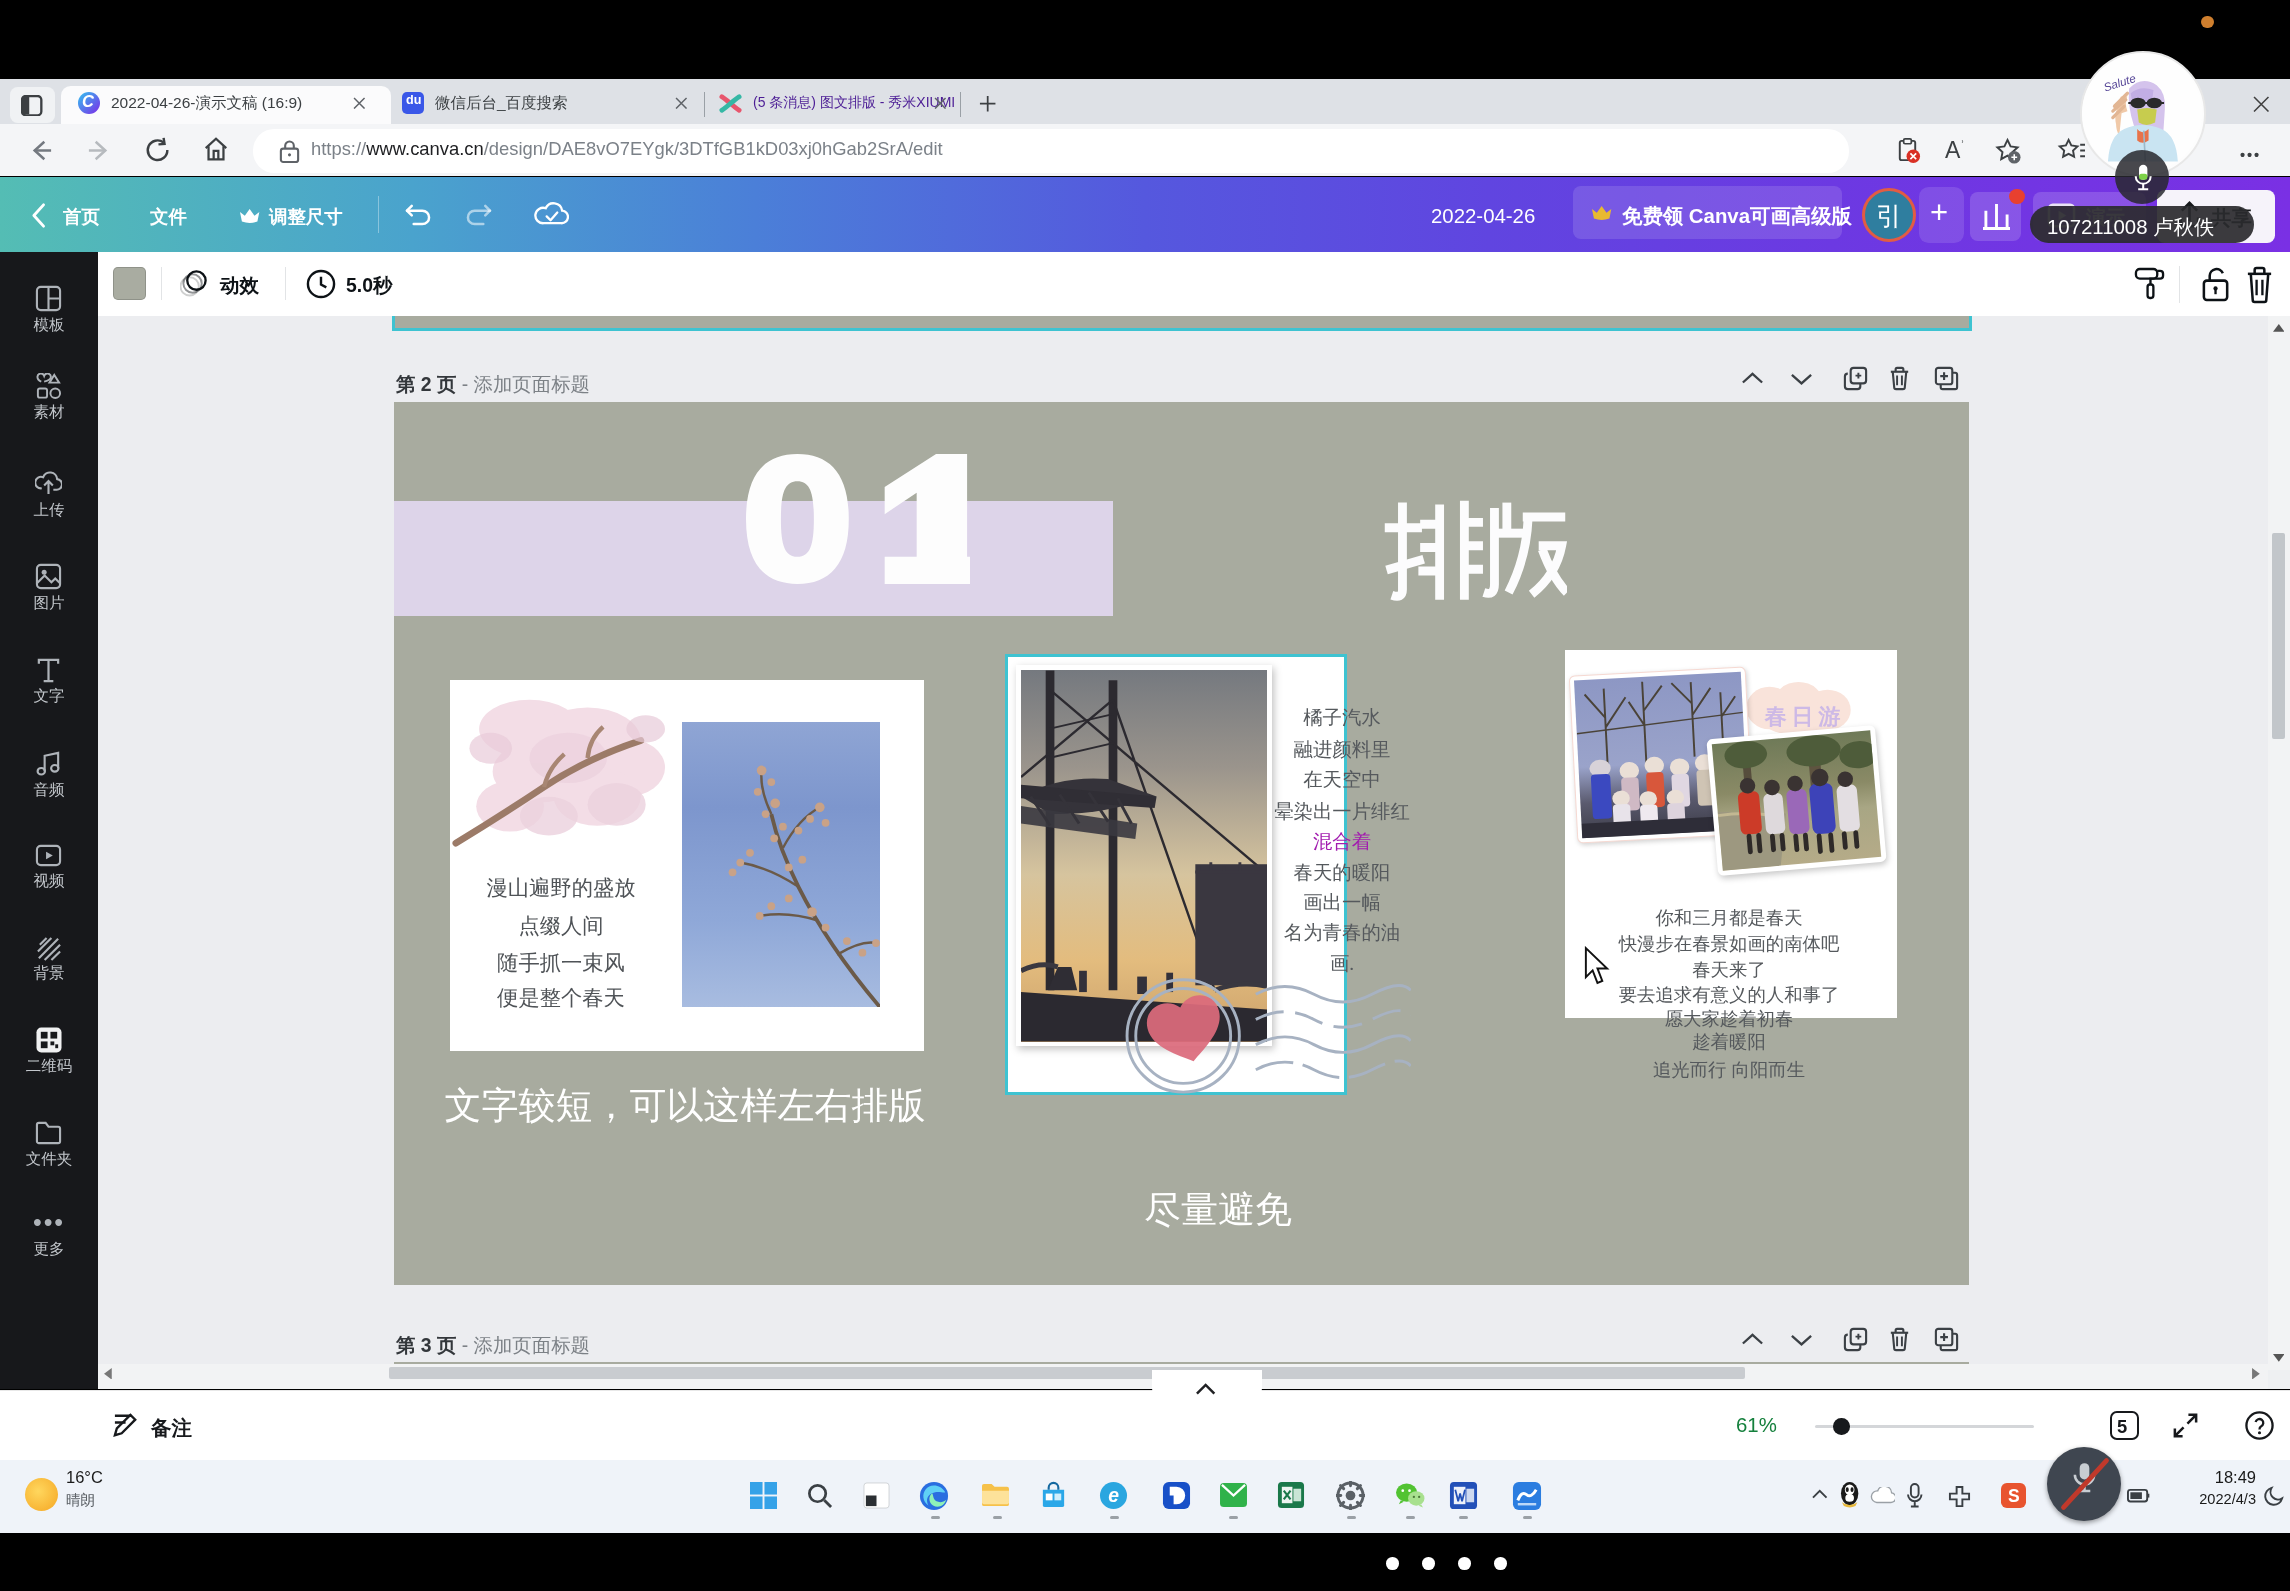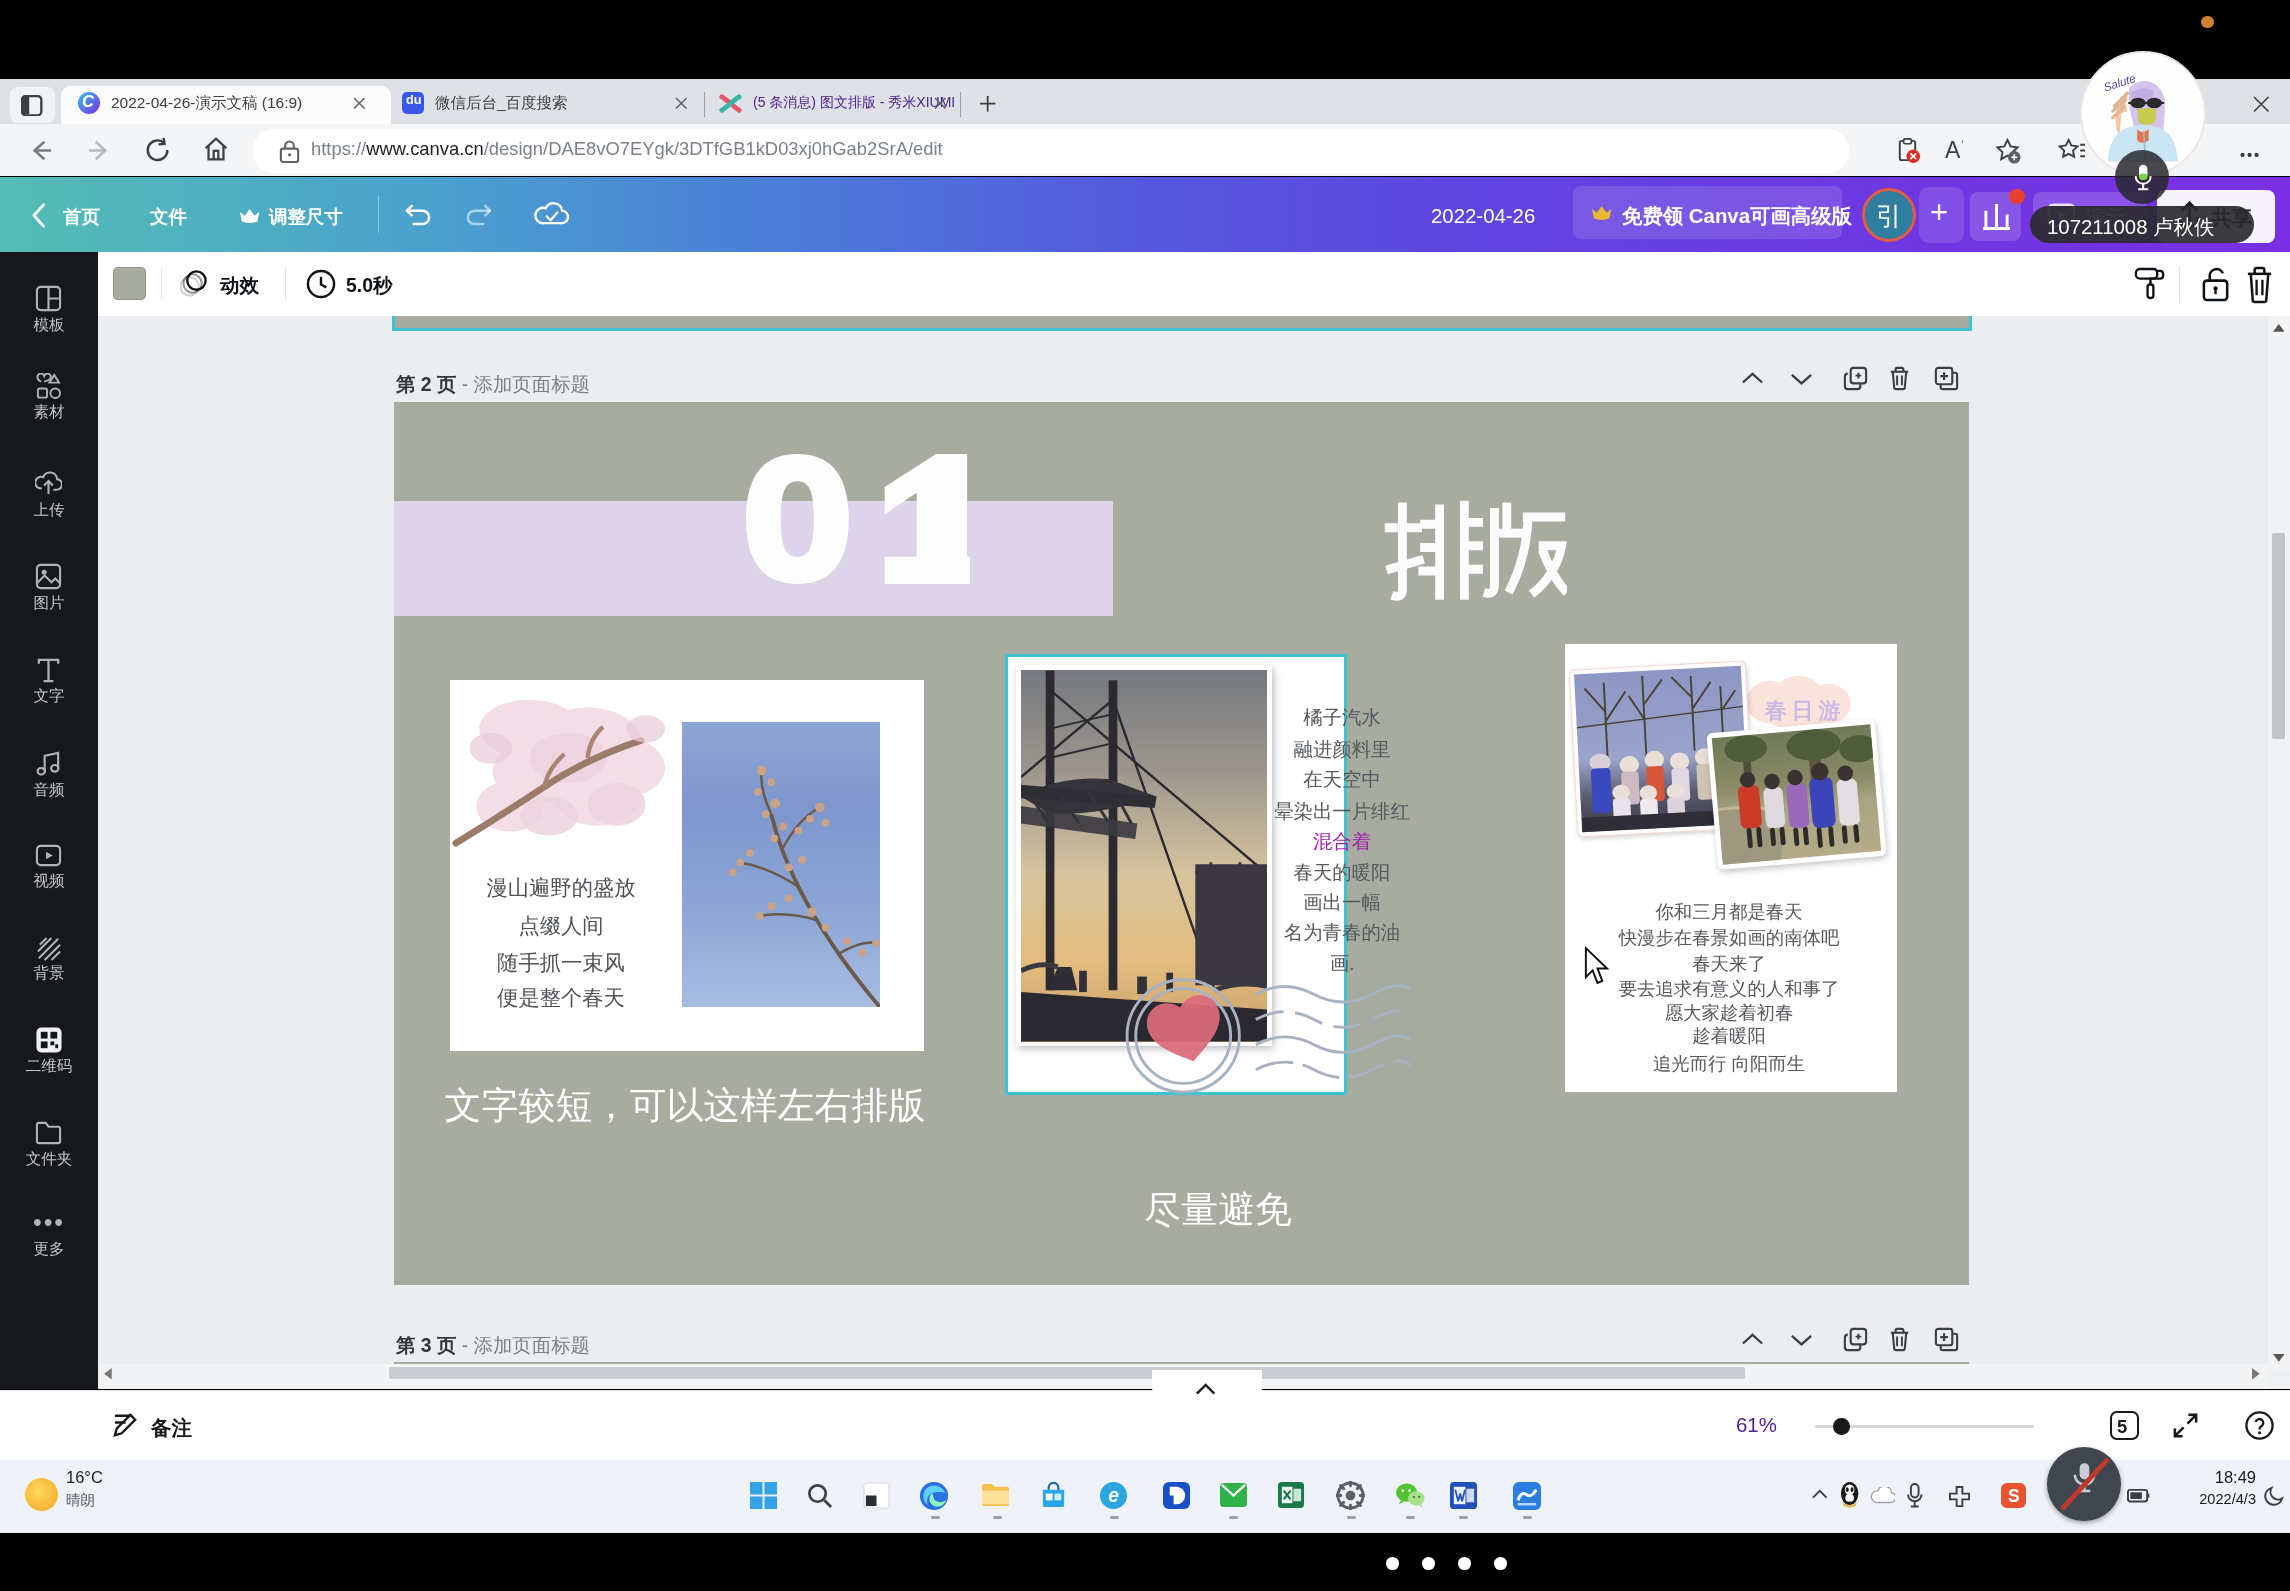--- a/index.html
+++ b/index.html
@@ -400,21 +400,21 @@
             <circle cx="65" cy="65" r="49"></circle>
             <path d="M140 22 q30 -16 60 0 t60 0 t40 -4"></path>
             <path d="M140 48 q30 -16 60 0 t60 0 t40 -4" stroke-dasharray="30 12"></path>
             <path d="M140 74 q30 -16 60 0 t60 0 t40 -4"></path>
             <path d="M140 100 q30 -16 60 0 t60 0 t40 -4" stroke-dasharray="40 10"></path>
           </g>
           <path d="M68 35 C80 20 106 26 106 48 C106 68 82 82 68 92 C54 82 30 68 30 48 C30 26 56 20 68 35 Z" fill="#dc6a7c" opacity="0.93" transform="rotate(-14 68 60)"></path>
         </svg>
       </div>
 
-      <div class="card" style="left:1171px;top:242px;width:332px;height:448px;">
+      <div class="card" style="left:1171px;top:248px;width:332px;height:368px;">
         <svg class="abs" style="left:180px;top:29px" width="107" height="58" viewBox="0 0 110 60">
             <g fill="#f9e3da">
               <ellipse cx="25" cy="30" rx="24" ry="22"></ellipse>
               <ellipse cx="55" cy="26" rx="26" ry="23"></ellipse>
               <ellipse cx="85" cy="32" rx="24" ry="21"></ellipse>
               <ellipse cx="55" cy="40" rx="40" ry="18"></ellipse>
             </g>
           </svg>
         <div class="abs" style="left:7.8px;top:21.3px;width:177px;height:168px;background:#fff;border:1.9px solid #f6d9d2;border-radius:5.8px;transform:rotate(-3deg);box-shadow:1px 1.9px 5.8px rgba(0,0,0,0.18);overflow:hidden;">
           <div style="position:absolute;left:3.9px;top:3.9px;right:3.9px;bottom:3.9px;background:linear-gradient(180deg,#8d97c4 0%,#9aa3ca 55%,#5a5a6e 78%,#3c3c48 100%);">
@@ -600,21 +600,21 @@
     <div class="sblbl" style="top:897px;">文件夹</div>
     <div class="abs" style="left:0;top:956px;width:98px;text-align:center;color:#aeb3b9;font-size:25px;letter-spacing:1.9px;">•••</div>
     <div class="sblbl" style="top:987px;">更多</div>
   </div>
   <div class="abs" id="bottombar">
     <svg class="abs" style="left:112px;top:19.4px" width="31" height="31" viewBox="0 0 32 32">
         <path d="M3 6 H20 M3 13 H14" stroke="#17191c" stroke-width="2.6"></path>
         <path d="M3 26 l2 -7 14 -14 5 5 -14 14 z" fill="none" stroke="#17191c" stroke-width="2.4"></path>
       </svg>
     <div class="abs" style="left:151px;top:23px;font-size:20.4px;color:#17191c;font-weight:bold;">备注</div>
-    <div class="abs" style="left:1736px;top:23px;font-size:20.4px;color:#4c1d95;">61%</div>
+    <div class="abs" style="left:1736px;top:23px;font-size:20.4px;color:#15803d;">61%</div>
     <div class="abs" style="left:1815px;top:34px;width:219px;height:2.9px;background:#d4d6d9;border-radius:1.9px;"></div>
     <div class="abs" style="left:1833px;top:27px;width:16.5px;height:16.5px;border-radius:50%;background:#17191c;"></div>
     <div class="abs" style="left:2110px;top:20.4px;width:29px;height:29px;border:2.3px solid #17191c;border-radius:6.8px;"></div>
     <div class="abs" style="left:2117px;top:25px;font-size:18.4px;color:#17191c;font-weight:bold;">5</div>
     <svg class="abs" style="left:2171px;top:20.4px" width="29" height="29" viewBox="0 0 30 30">
         <path d="M18 4 H26 V12 M26 4 L17 13 M12 26 H4 V18 M4 26 L13 17" fill="none" stroke="#17191c" stroke-width="2.6"></path>
       </svg>
     <svg class="abs" style="left:2244px;top:19.4px" width="31" height="31" viewBox="0 0 32 32">
         <circle cx="16" cy="16" r="13.5" fill="none" stroke="#17191c" stroke-width="2.4"></circle>
         <path d="M12 12.5 a4 4 0 1 1 5.5 4.5 q-1.5 .8 -1.5 3" fill="none" stroke="#17191c" stroke-width="2.4"></path>

